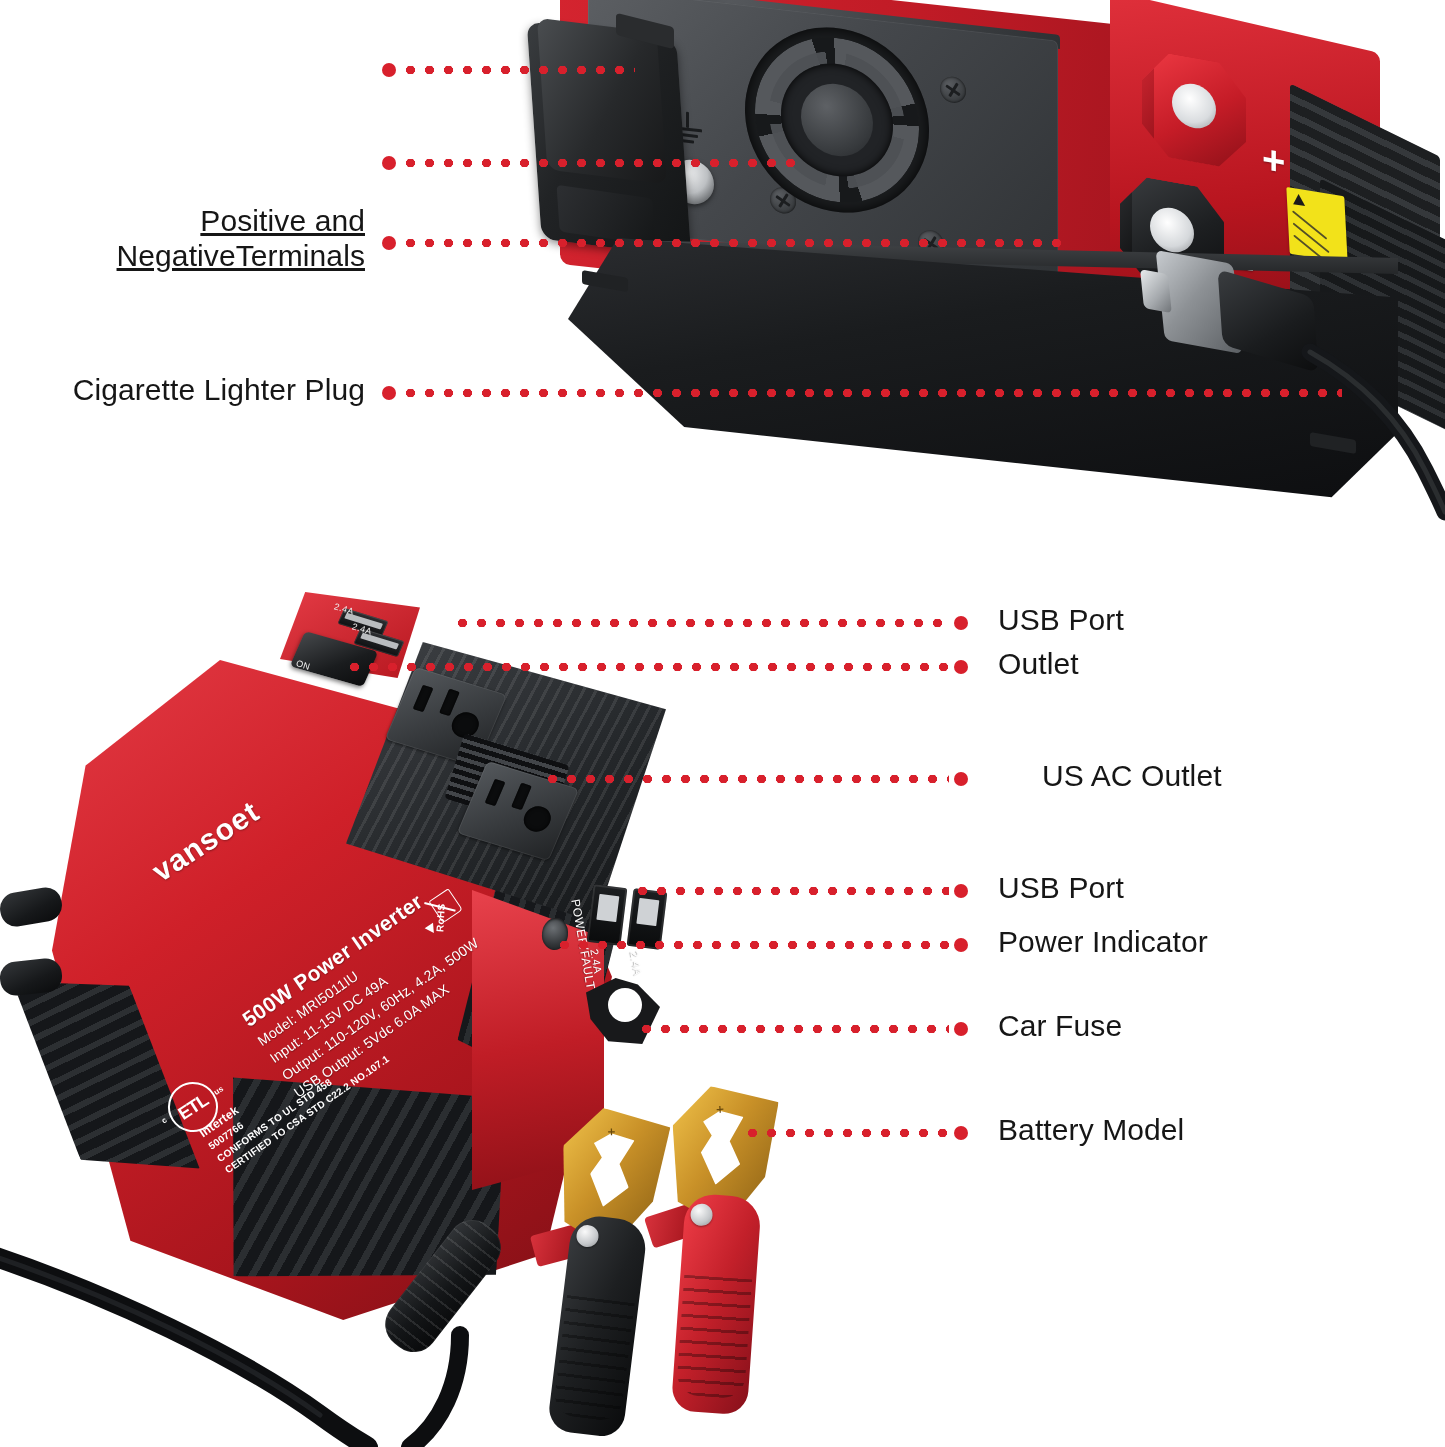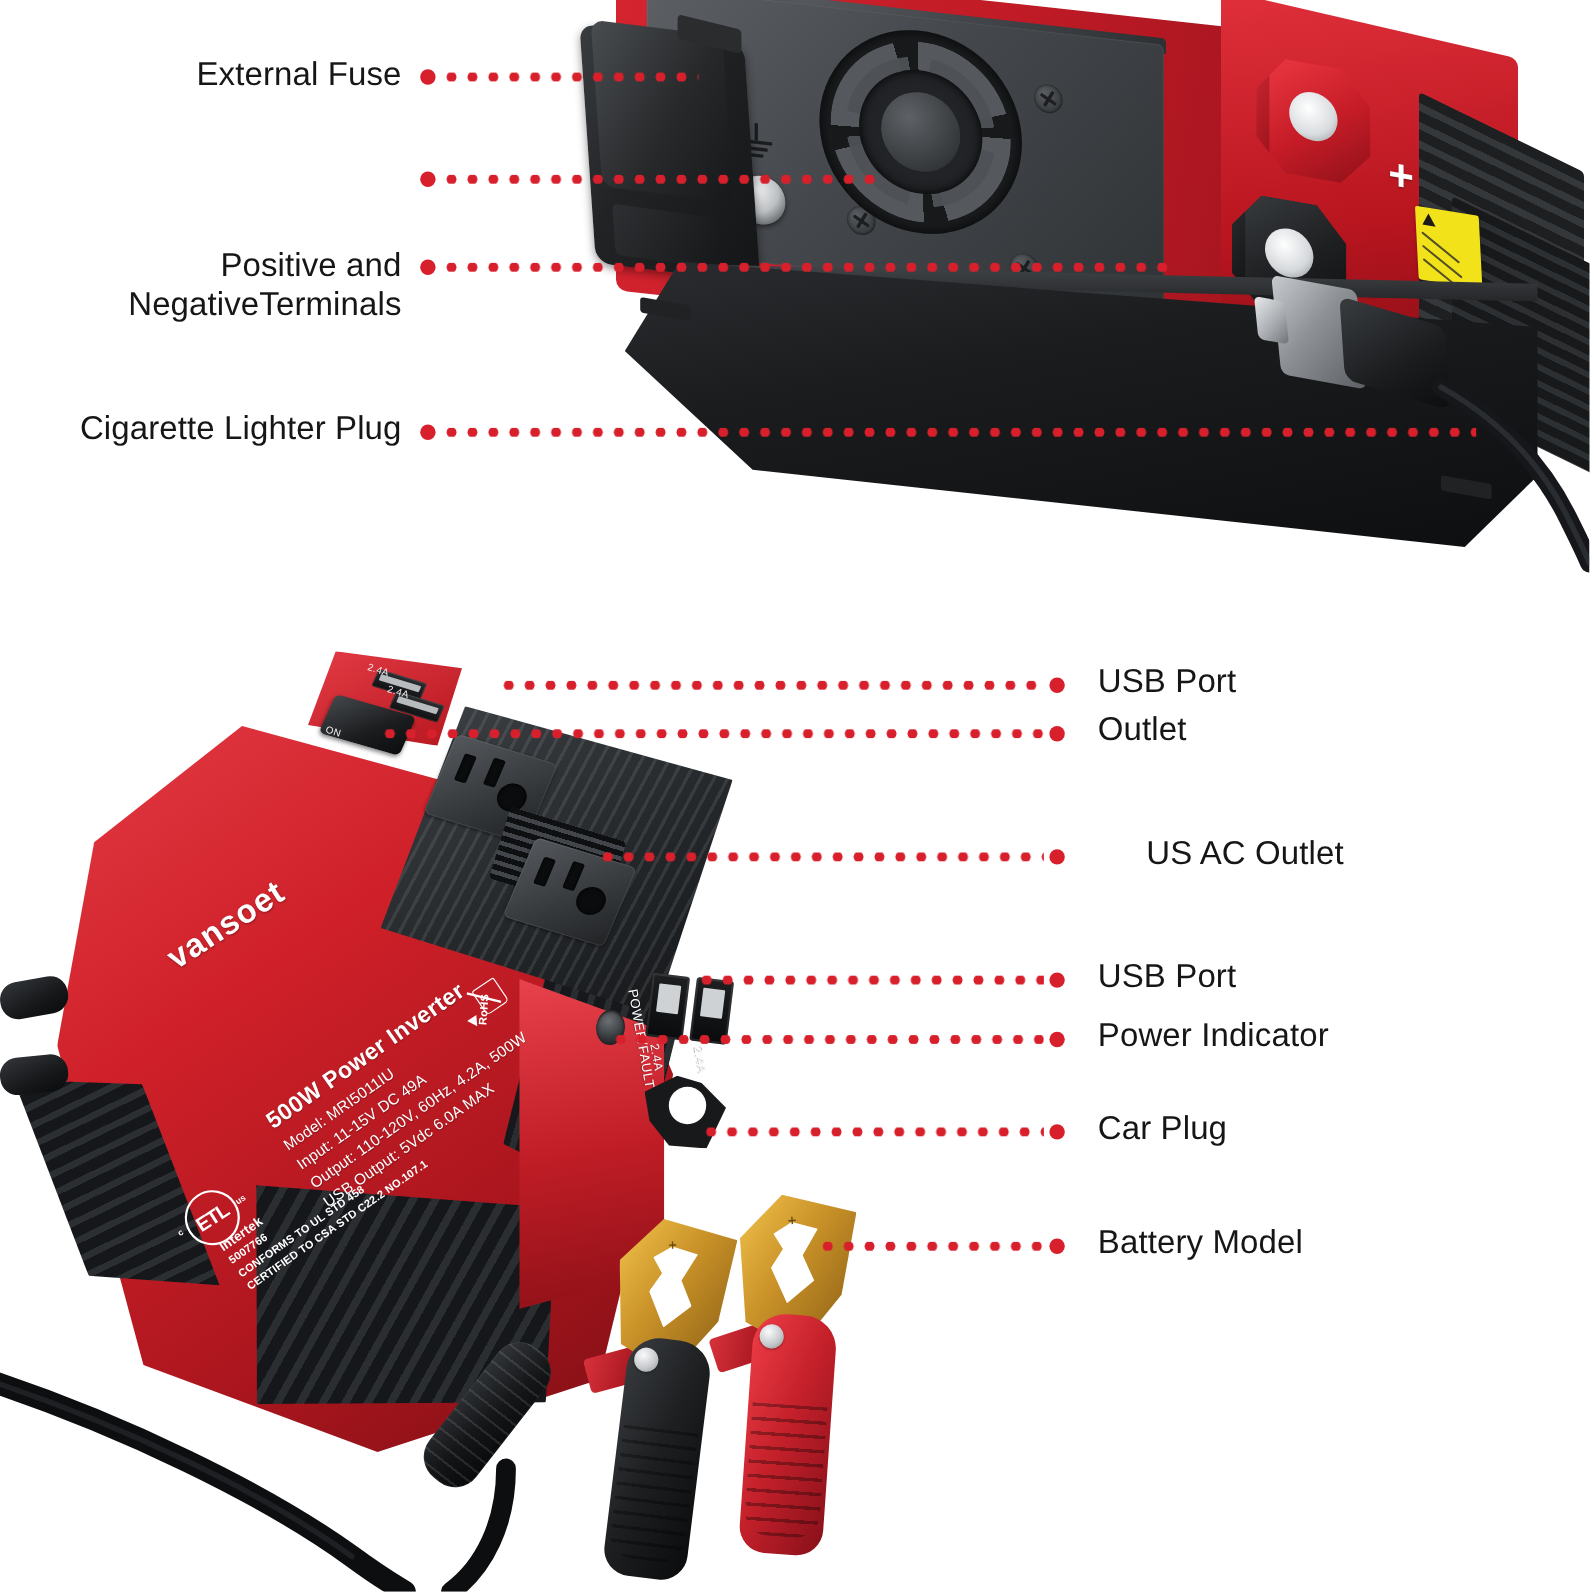--- a/index.html
+++ b/index.html
@@ -548,32 +548,31 @@
     <div class="cig-plug">
         <div class="tip"></div>
       </div>
     <div class="cig-barrel"></div>
     <svg class="abs" style="left:0;top:0;width:925px;height:560px;pointer-events:none;">
       <path d="M 790 352 C 840 380, 880 420, 905 470 C 915 490, 920 500, 925 512" stroke="#15171a" stroke-width="17" fill="none" stroke-linecap="round"></path>
       <path d="M 790 352 C 840 380, 880 420, 905 470 C 915 490, 920 500, 925 512" stroke="#3c3f42" stroke-width="5" fill="none" stroke-linecap="round" opacity=".55"></path>
     </svg>
   </div>
 
-  <div class="label right" style="left:10px;top:50px;width:355px;">External Fuse</div>
   <div class="leader" style="left:382px;top:63px;width:258px;">
     <span class="bigdot"></span>
     <span class="dots"></span>
   </div>
 
   <div class="leader" style="left:382px;top:156px;width:422px;">
     <span class="bigdot"></span>
     <span class="dots"></span>
   </div>
 
-  <div class="label right" style="left:10px;top:224px;width:355px;">Positive and
+  <div class="label right" style="left:10px;top:203px;width:355px;text-decoration:underline;">Positive and
 NegativeTerminals</div>
   <div class="leader" style="left:382px;top:236px;width:690px;">
     <span class="bigdot"></span>
     <span class="dots"></span>
   </div>
 
   <div class="label right" style="left:10px;top:372px;width:355px;">Cigarette Lighter Plug</div>
   <div class="leader" style="left:382px;top:386px;width:965px;">
     <span class="bigdot"></span>
     <span class="dots"></span>
@@ -724,21 +723,21 @@
   <div class="leader rtl" style="left:550px;top:938px;width:418px;">
     <span class="bigdot"></span>
     <span class="dots"></span>
   </div>
   <div class="label left" style="left:998px;top:924px;">Power Indicator</div>
 
   <div class="leader rtl" style="left:632px;top:1022px;width:336px;">
     <span class="bigdot"></span>
     <span class="dots"></span>
   </div>
-  <div class="label left" style="left:998px;top:1008px;">Car Plug</div>
+  <div class="label left" style="left:998px;top:1008px;">Car Fuse</div>
 
   <div class="leader rtl" style="left:738px;top:1126px;width:230px;">
     <span class="bigdot"></span>
     <span class="dots"></span>
   </div>
   <div class="label left" style="left:998px;top:1112px;">Battery Model</div>
 
 </div>
 
 </body></html>

